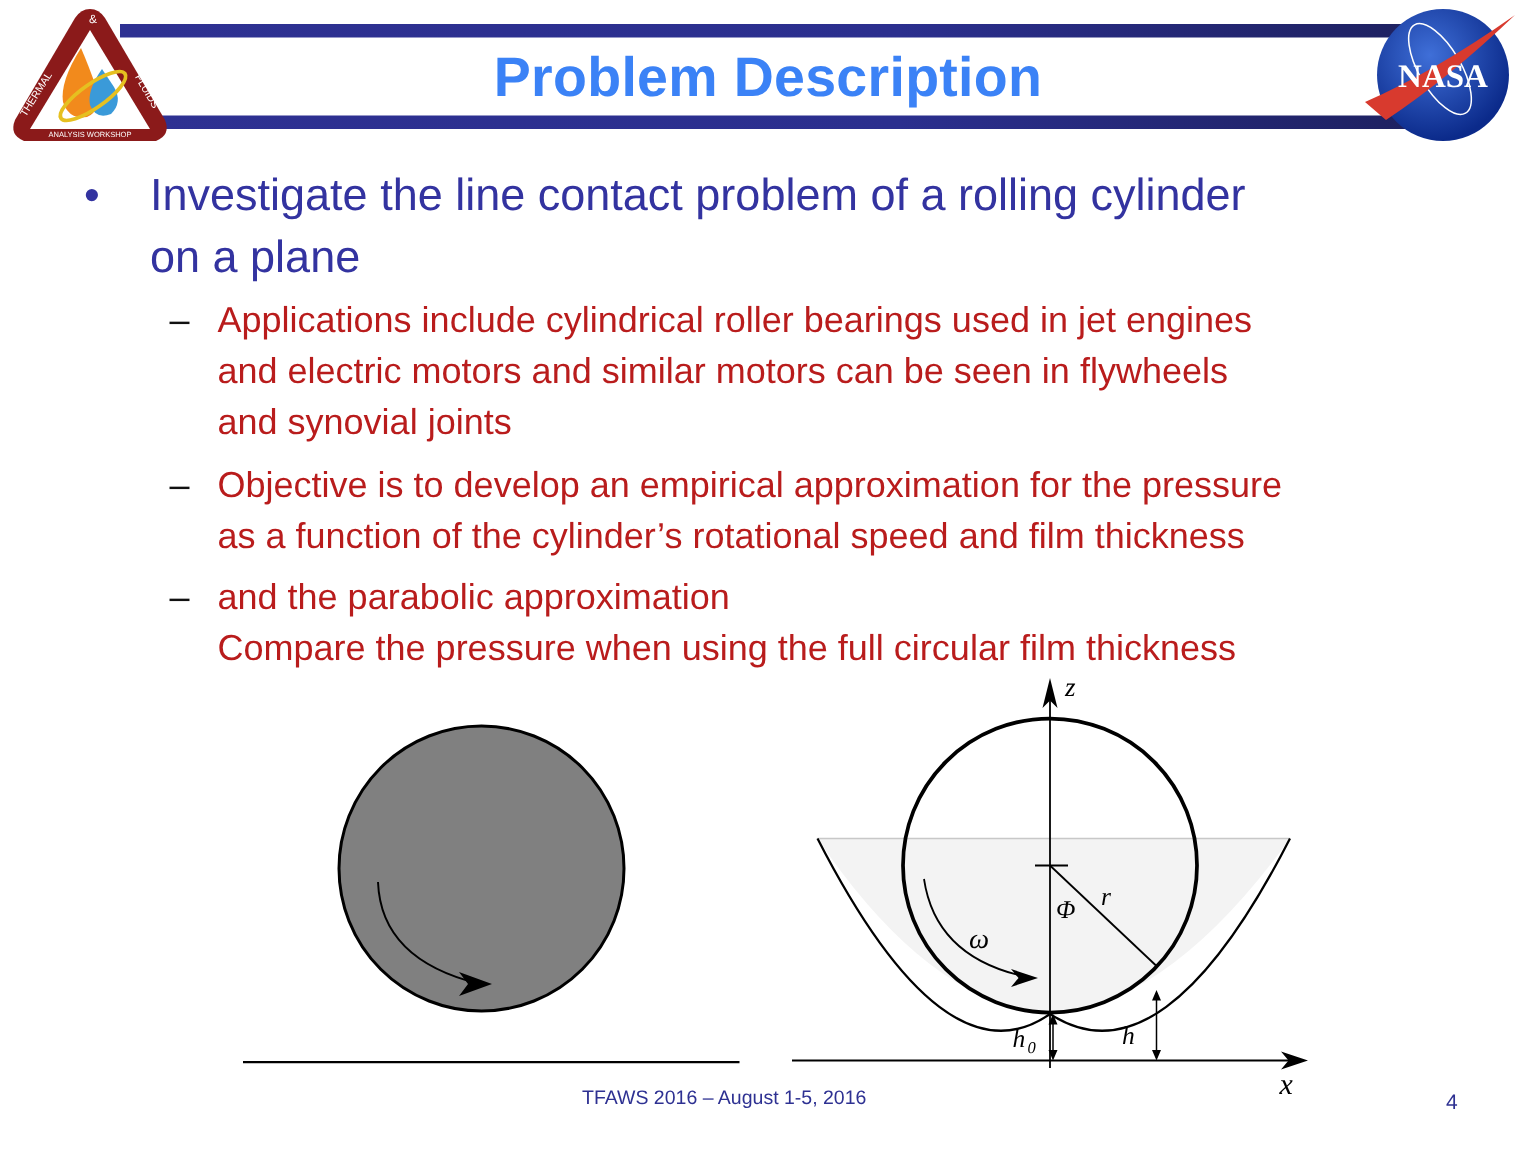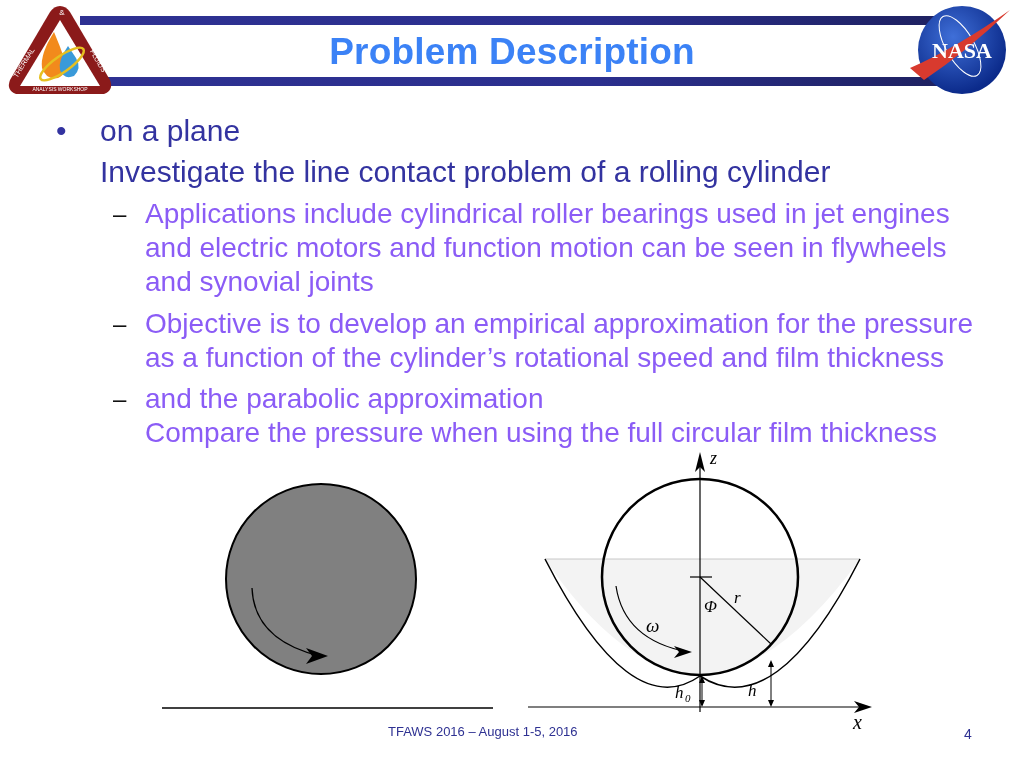--- a/index.html
+++ b/index.html
@@ -23,21 +23,21 @@
   .logo-right { position: absolute; left: 906px; top: 4px; width: 106px; height: 92px; }
   .l1 {
     position: absolute; left: 100px; top: 110px; width: 880px;
     font-size: 30px; line-height: 41px; color: #3333a0;
   }
   .bullet1 {
     position: absolute; left: 56px; top: 110px; font-size: 30px; line-height: 41px; color: #3333a0;
   }
   .l2 {
     position: absolute; left: 145px; width: 840px;
-    font-size: 28px; line-height: 34px; color: #8b5cf6;
+    font-size: 24px; line-height: 34px; color: #b91c1c;
   }
   .dash {
     position: absolute; left: 113px; font-size: 24px; line-height: 34px; color: #111111;
   }
   .footer {
     position: absolute; top: 724px; left: 388px; font-size: 13px; color: #2e3192;
   }
   .pagenum {
     position: absolute; top: 726px; left: 964px; font-size: 14px; color: #2e3192;
   }
@@ -70,28 +70,28 @@
     </radialGradient>
   </defs>
   <circle cx="56" cy="46" r="44" fill="url(#nasaBall)"></circle>
   <ellipse cx="54" cy="42" rx="14" ry="34" fill="none" stroke="#ffffff" stroke-width="1" transform="rotate(-30 54 42)"></ellipse>
   <path d="M4 64 Q50 44 104 6 Q60 48 18 76 Z" fill="#d83a2e"></path>
   <text x="56" y="54" font-size="22" font-weight="bold" fill="#ffffff" text-anchor="middle" style="font-family:'Liberation Serif',serif;font-style:normal">NASA</text>
 </svg>
 
 <div class="bullet1">•</div>
 <div class="l1">
+  <div>Investigate the line contact problem of a rolling cylinder</div>
   <div>on a plane</div>
-  <div>Investigate the line contact problem of a rolling cylinder</div>
 </div>
 
 <div class="dash" style="top:197px">–</div>
 <div class="l2" style="top:197px">
   <div>Applications include cylindrical roller bearings used in jet engines</div>
-  <div>and electric motors and function motion can be seen in flywheels</div>
+  <div>and electric motors and similar motors can be seen in flywheels</div>
   <div>and synovial joints</div>
 </div>
 
 <div class="dash" style="top:307px">–</div>
 <div class="l2" style="top:307px">
   <div>Objective is to develop an empirical approximation for the pressure</div>
   <div>as a function of the cylinder’s rotational speed and film thickness</div>
 </div>
 
 <div class="dash" style="top:382px">–</div>

